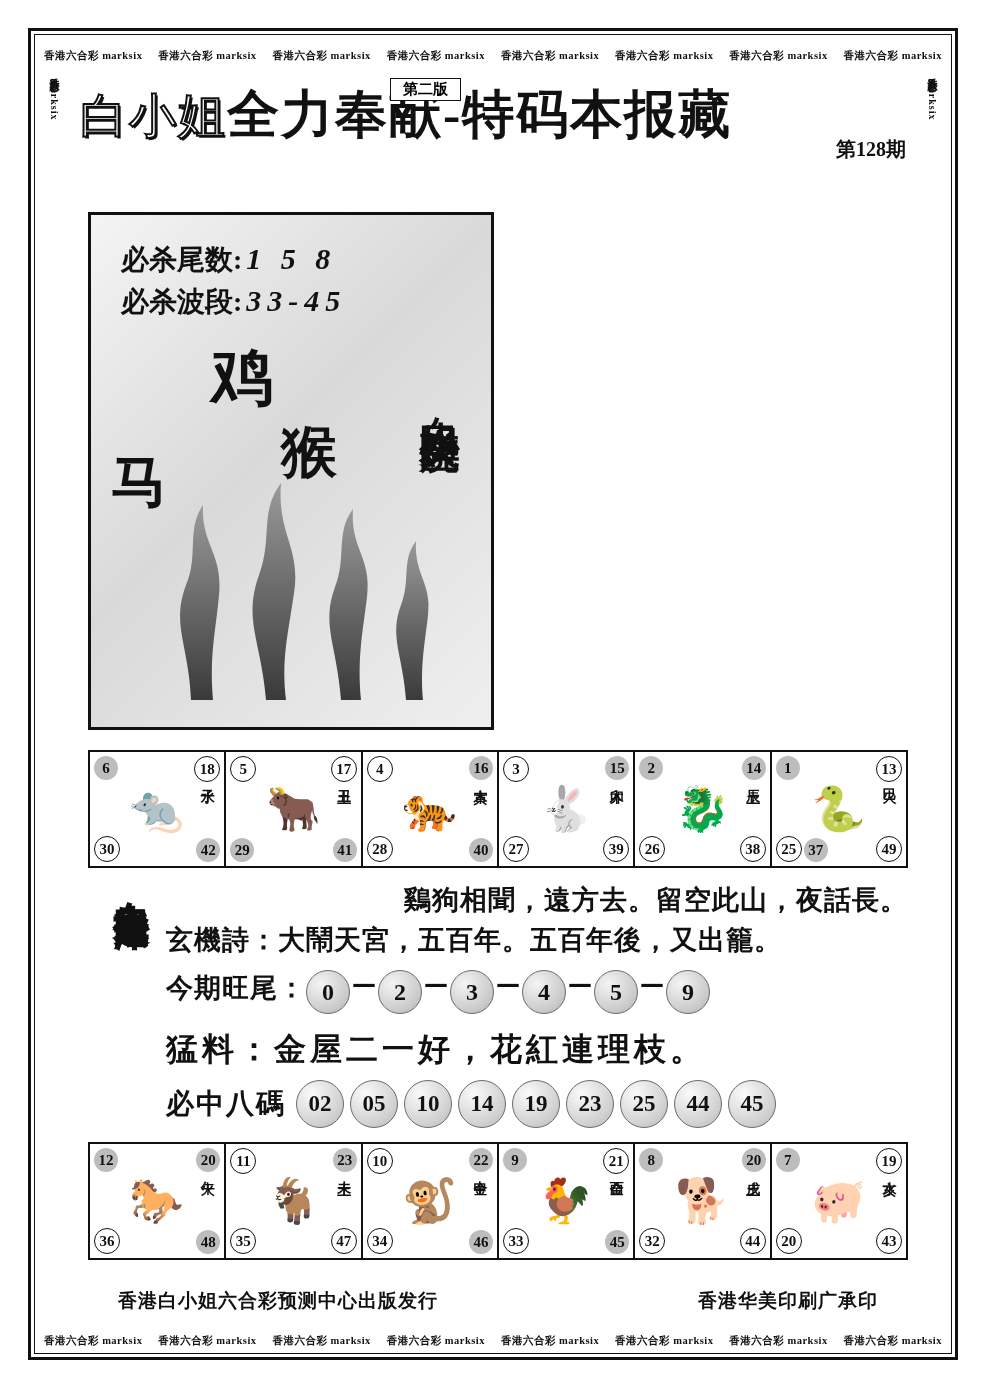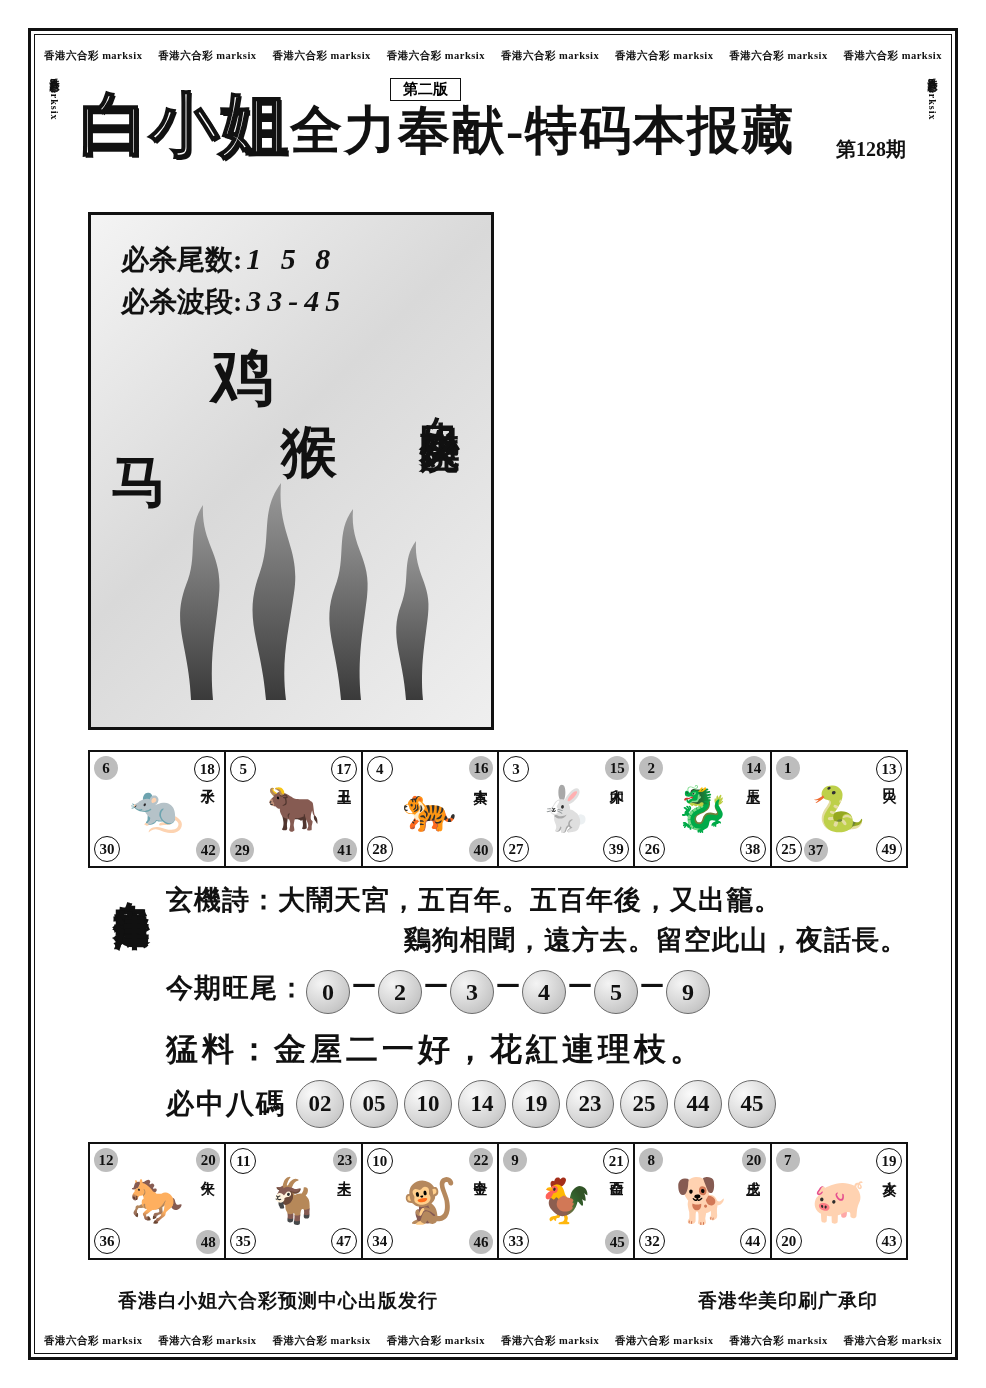--- a/index.html
+++ b/index.html
@@ -15,21 +15,21 @@
   .marksix-strip.bottom{top:1330px;}
   .marksix-strip span{font-size:10.5px;}
 
   .side-strip{position:absolute;top:70px;height:1255px;width:24px;font-family:"Liberation Serif","DejaVu Serif",serif;font-size:10px;font-weight:bold;color:#111;writing-mode:vertical-rl;text-orientation:mixed;white-space:nowrap;overflow:hidden;line-height:24px;letter-spacing:1px;}
   .side-strip.left{left:42px;}
   .side-strip.right{left:920px;}
 
   
   .header{position:absolute;left:80px;top:80px;width:826px;height:110px;}
   .hdr-title{position:absolute;left:0;top:0;white-space:nowrap;}
-  .hdr-white{display:inline-block;font-family:"Liberation Serif","DejaVu Serif",serif;font-size:68px;font-weight:bold;color:#fff;-webkit-text-stroke:2px #111;text-shadow:2px 2px 0 #111;letter-spacing:2px;}
+  .hdr-white{display:inline-block;font-family:"Liberation Serif","DejaVu Serif",serif;font-size:47px;font-weight:normal;color:#fff;-webkit-text-stroke:2px #111;text-shadow:2px 2px 0 #111;letter-spacing:2px;}
   .hdr-black{display:inline-block;font-family:"Liberation Serif","DejaVu Serif",serif;font-size:52px;font-weight:bold;color:#111;letter-spacing:2px;}
   .hdr-issue{position:absolute;right:0;top:56px;font-family:"Liberation Serif","DejaVu Serif",serif;font-size:20px;font-weight:bold;color:#111;}
   .hdr-edition{position:absolute;left:390px;top:78px;border:1px solid #111;padding:1px 12px;font-family:"Liberation Serif","DejaVu Serif",serif;font-size:15px;font-weight:bold;background:#fff;}
   .hdr-band{position:absolute;left:80px;top:86px;width:826px;height:68px;background:linear-gradient(90deg,#eceaea,#f6f5f5);z-index:-1;}
 
   
   .left-panel{position:absolute;left:88px;top:212px;width:406px;height:518px;border:3px solid #111;background:linear-gradient(135deg,#f4f4f4 0%,#d9d9d9 45%,#efefef 100%);box-sizing:border-box;}
   .kill-line{font-family:"Liberation Serif","DejaVu Serif",serif;font-weight:bold;color:#111;white-space:nowrap;}
   .kill1{position:absolute;left:30px;top:26px;font-size:28px;}
   .kill2{position:absolute;left:30px;top:68px;font-size:28px;}
@@ -192,22 +192,22 @@
       <div class="num triple2 shaded">37</div>
       <div class="num br plain">49</div>
       <div class="card-el">巳火</div>
       <div class="card-animal">🐍</div>
     </div>
   </div>
 
   <div class="mid-block">
     <div class="mid-vert">白小姐指点迷津</div>
     <div class="poem">
+      <div style="text-align:right">鷄狗相聞，遠方去。留空此山，夜話長。</div>
       <div>玄機詩：大鬧天宮，五百年。五百年後，又出籠。</div>
-      <div style="text-align:right">鷄狗相聞，遠方去。留空此山，夜話長。</div>
     </div>
 
     <div class="tails">
       <span class="tails-label">今期旺尾：</span>
       <span class="tail-ball">0</span>
       <span class="dash">—</span>
       <span class="tail-ball">2</span>
       <span class="dash">—</span>
       <span class="tail-ball">3</span>
       <span class="dash">—</span>

